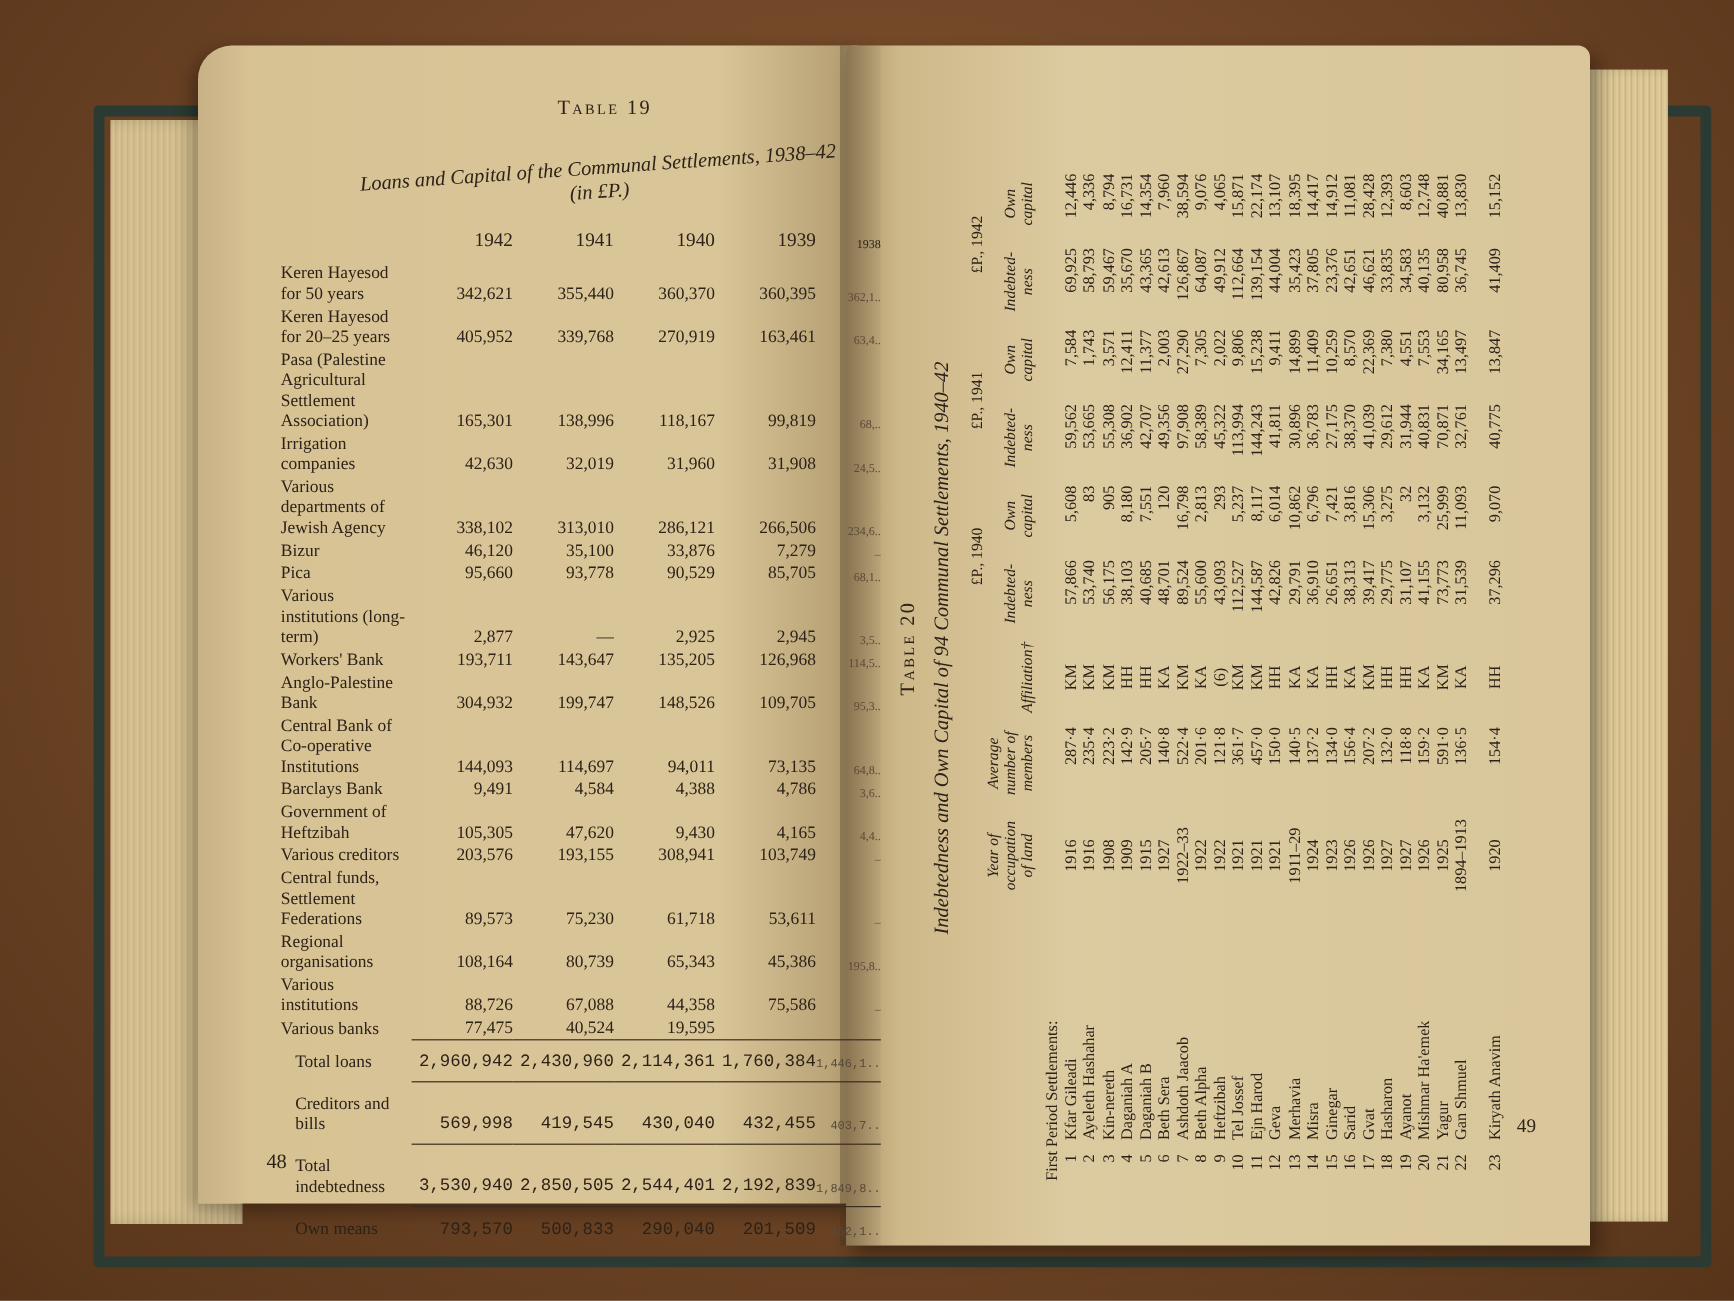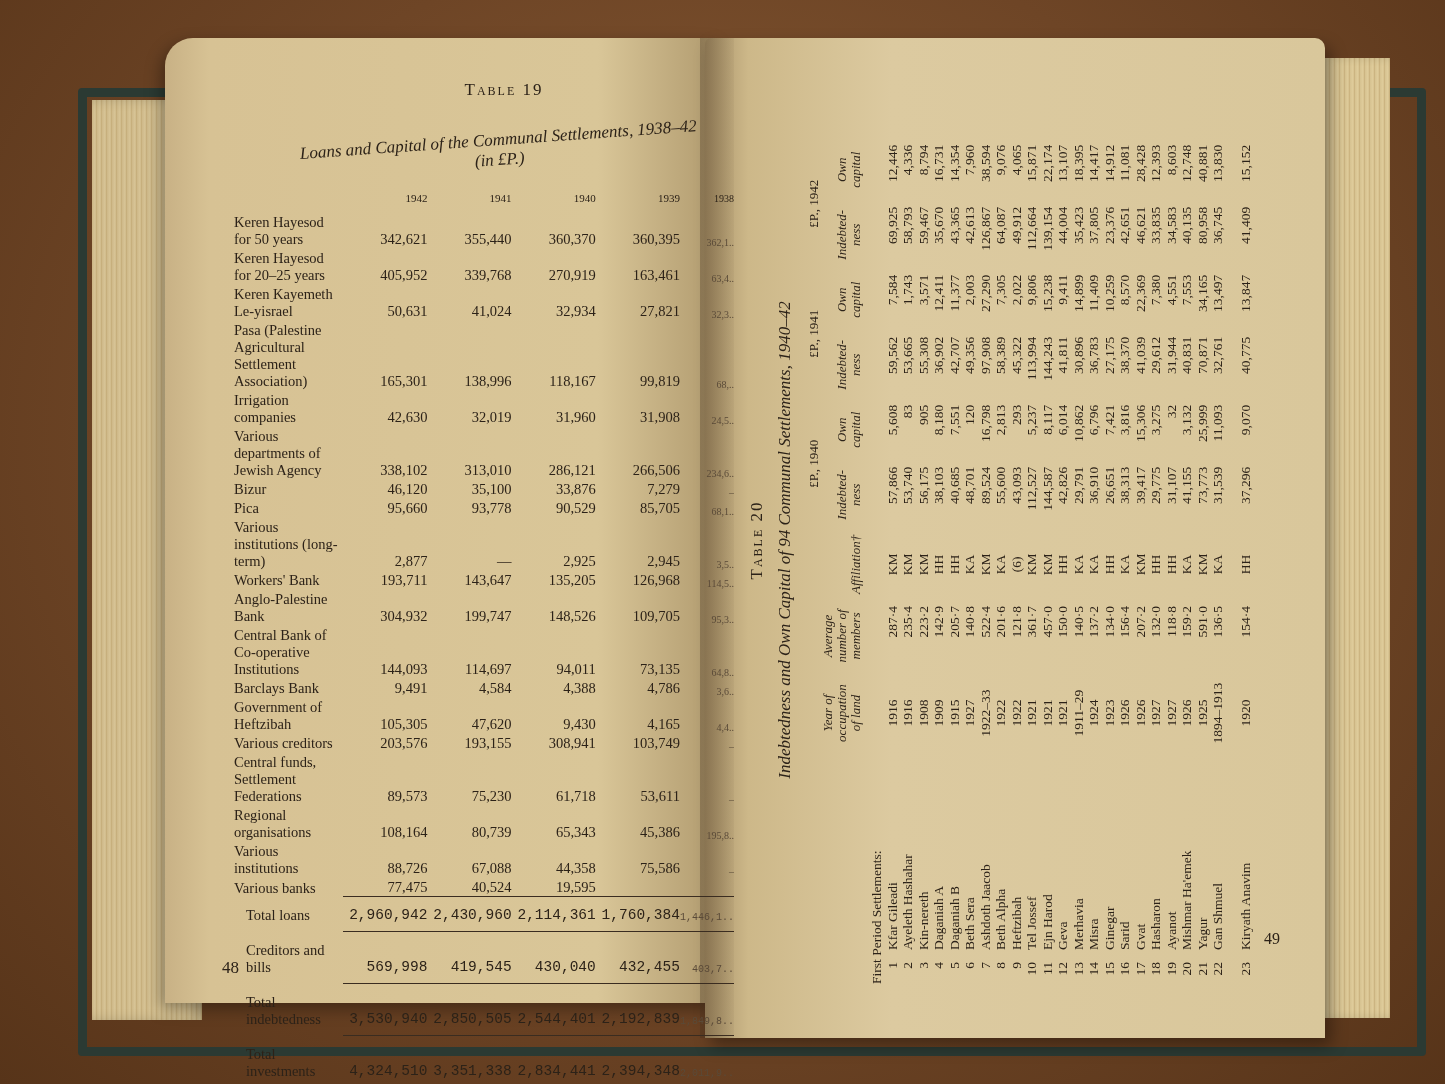--- a/index.html
+++ b/index.html
@@ -50,21 +50,21 @@
   .t19 .label {
     text-align: center; font-variant: small-caps; letter-spacing: 2px;
     font-size: 17px; margin-left: 40px;
   }
   .t19 .title {
     text-align: center; font-style: italic; font-size: 17px; line-height: 20px;
     margin-top: 30px; transform: rotate(-4deg); margin-left: 30px;
   }
   .t19 table { border-collapse: collapse; margin-top: 22px; font-size: 14.5px; }
   .t19 td, .t19 th { padding: 0; vertical-align: bottom; }
-  .t19 th { font-weight: normal; font-size: 11px; text-align: right; padding-bottom: 8px; }
+  .t19 th { font-weight: normal; font-size: 16px; text-align: right; padding-bottom: 8px; }
   .t19 td.rl { width: 135px; line-height: 17px; text-align: left; }
   .t19 td.num { width: 90px; text-align: right; padding-left: 4px; }
   .t19 td.edge { width: 30px; text-align: right; font-size: 10px; color: #5a4a38; overflow: hidden; white-space: nowrap; }
   .t19 tr.body td { padding-top: 2px; }
   .t19 tr.total td { padding: 10px 0 8px; }
   .t19 tr.total td.num, .t19 tr.total td.edge { border-top: 1.5px solid #3a2c20; font-family: Liberation Mono, monospace; }
   .t19 tr.total td.rl { padding-left: 12px; }
   .pg48 { position: absolute; left: 222px; top: 958px; font-size: 17px; }
 
   
@@ -124,28 +124,20 @@
         </tr>
         <tr class="body">
           <td class="rl">Keren Hayesod for 20–25 years</td>
           <td class="num">405,952</td>
           <td class="num">339,768</td>
           <td class="num">270,919</td>
           <td class="num">163,461</td>
           <td class="edge">63,4..</td>
         </tr>
         <tr class="body">
-          <td class="rl">Keren Kayemeth Le-yisrael</td>
-          <td class="num">50,631</td>
-          <td class="num">41,024</td>
-          <td class="num">32,934</td>
-          <td class="num">27,821</td>
-          <td class="edge">32,3..</td>
-        </tr>
-        <tr class="body">
           <td class="rl">Pasa (Palestine Agricultural Settlement Association)</td>
           <td class="num">165,301</td>
           <td class="num">138,996</td>
           <td class="num">118,167</td>
           <td class="num">99,819</td>
           <td class="edge">68,..</td>
         </tr>
         <tr class="body">
           <td class="rl">Irrigation companies</td>
           <td class="num">42,630</td>
@@ -284,28 +276,20 @@
           <td class="num">432,455</td>
           <td class="edge">403,7..</td>
         </tr>
         <tr class="total">
           <td class="rl">Total indebtedness</td>
           <td class="num">3,530,940</td>
           <td class="num">2,850,505</td>
           <td class="num">2,544,401</td>
           <td class="num">2,192,839</td>
           <td class="edge">1,849,8..</td>
-        </tr>
-        <tr class="total">
-          <td class="rl">Total investments</td>
-          <td class="num">4,324,510</td>
-          <td class="num">3,351,338</td>
-          <td class="num">2,834,441</td>
-          <td class="num">2,394,348</td>
-          <td class="edge">2,011,9..</td>
         </tr>
         <tr class="total">
           <td class="rl">Own means</td>
           <td class="num">793,570</td>
           <td class="num">500,833</td>
           <td class="num">290,040</td>
           <td class="num">201,509</td>
           <td class="edge">162,1..</td>
         </tr>
       </tbody>

